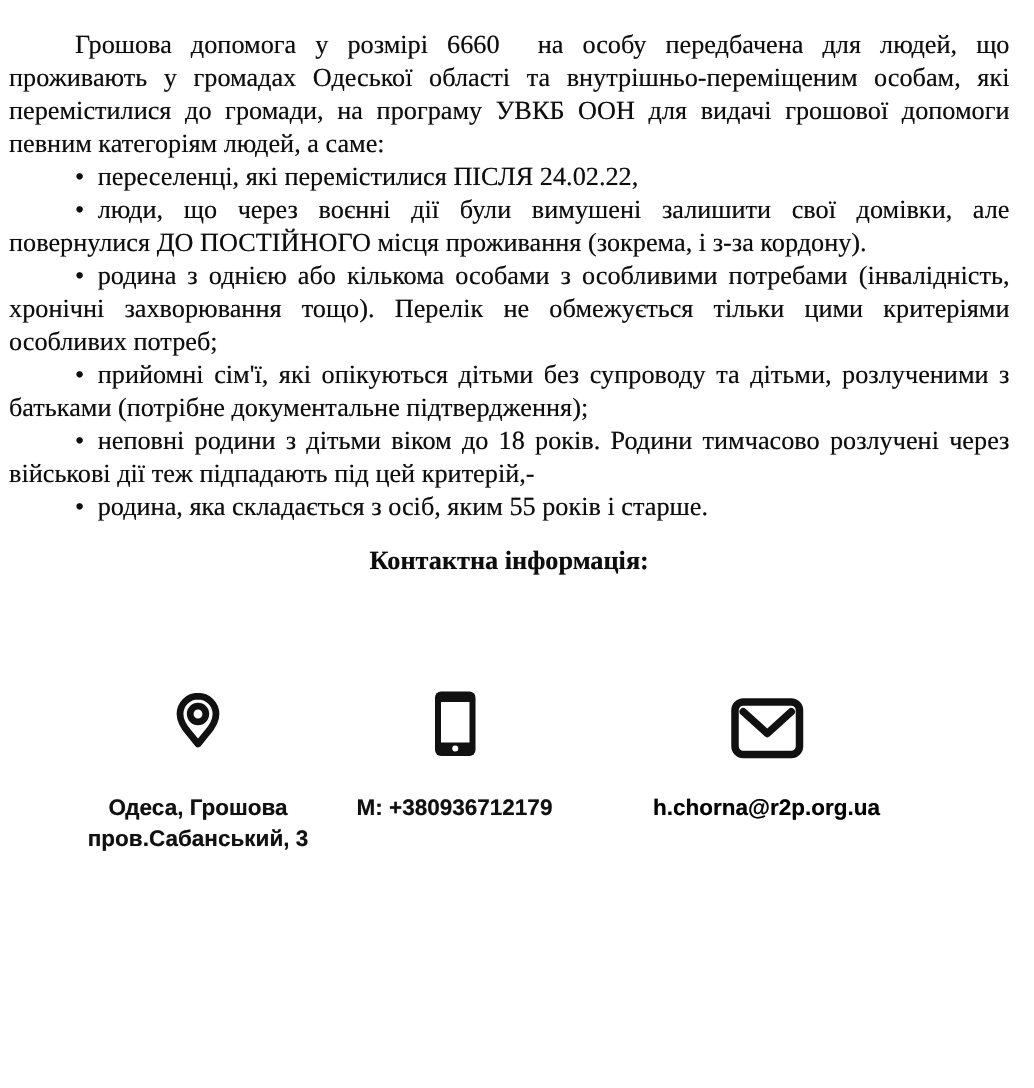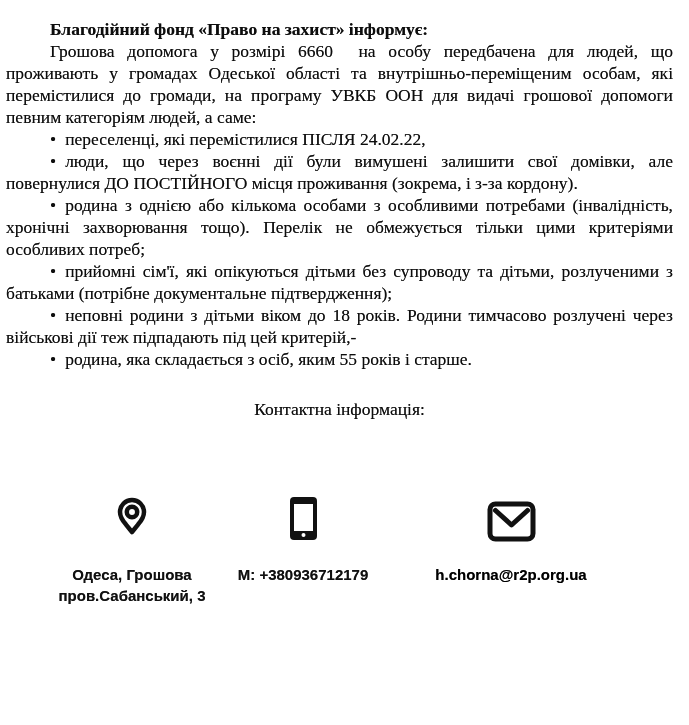--- a/index.html
+++ b/index.html
@@ -18,24 +18,24 @@
   .para {
     margin: 0;
     font-size: 17.5px;
     line-height: 22px;
     text-align: justify;
     text-indent: 44px;
   }
   .title { font-weight: bold; }
   .dot { padding-right: 9px; }
   .contact-heading {
-    margin: 28px 0 0 0;
+    margin: 14px 0 0 0;
     font-size: 17.5px;
     line-height: 22px;
-    font-weight: normal;
+    font-weight: bold;
     text-align: center;
   }
   .contacts {
     position: relative;
     margin-top: 72px;
     height: 140px;
     font-family: "Liberation Sans", "DejaVu Sans", sans-serif;
   }
   .contact-col {
     position: absolute;
@@ -69,21 +69,20 @@
     text-underline-offset: 3px;
     cursor: pointer;
   }
   svg { display: block; }
 </style>
 </head>
 <body>
 
 <div class="page">
 
-  <p class="para title">Благодійний фонд «Право на захист» інформує:</p>
 
   <p class="para">Грошова допомога у розмірі 6660&nbsp; на особу передбачена для людей, що проживають у громадах Одеської області та внутрішньо-переміщеним особам, які перемістилися до громади, на програму УВКБ ООН для видачі грошової допомоги певним категоріям людей, а саме:</p>
 
   <p class="para"><span class="dot">•</span><span>переселенці, які перемістилися ПІСЛЯ 24.02.22,</span></p>
   <p class="para"><span class="dot">•</span><span>люди, що через воєнні дії були вимушені залишити свої домівки, але повернулися ДО ПОСТІЙНОГО місця проживання (зокрема, і з-за кордону).</span></p>
 
 
   <p class="para"><span class="dot">•</span><span>родина з однією або кількома особами з особливими потребами (інвалідність, хронічні захворювання тощо). Перелік не обмежується тільки цими критеріями особливих потреб;</span></p>
   <p class="para"><span class="dot">•</span><span>прийомні сім'ї, які опікуються дітьми без супроводу та дітьми, розлученими з батьками (потрібне документальне підтвердження);</span></p>
   <p class="para"><span class="dot">•</span><span>неповні родини з дітьми віком до 18 років. Родини тимчасово розлучені через військові дії теж підпадають під цей критерій,-</span></p>

